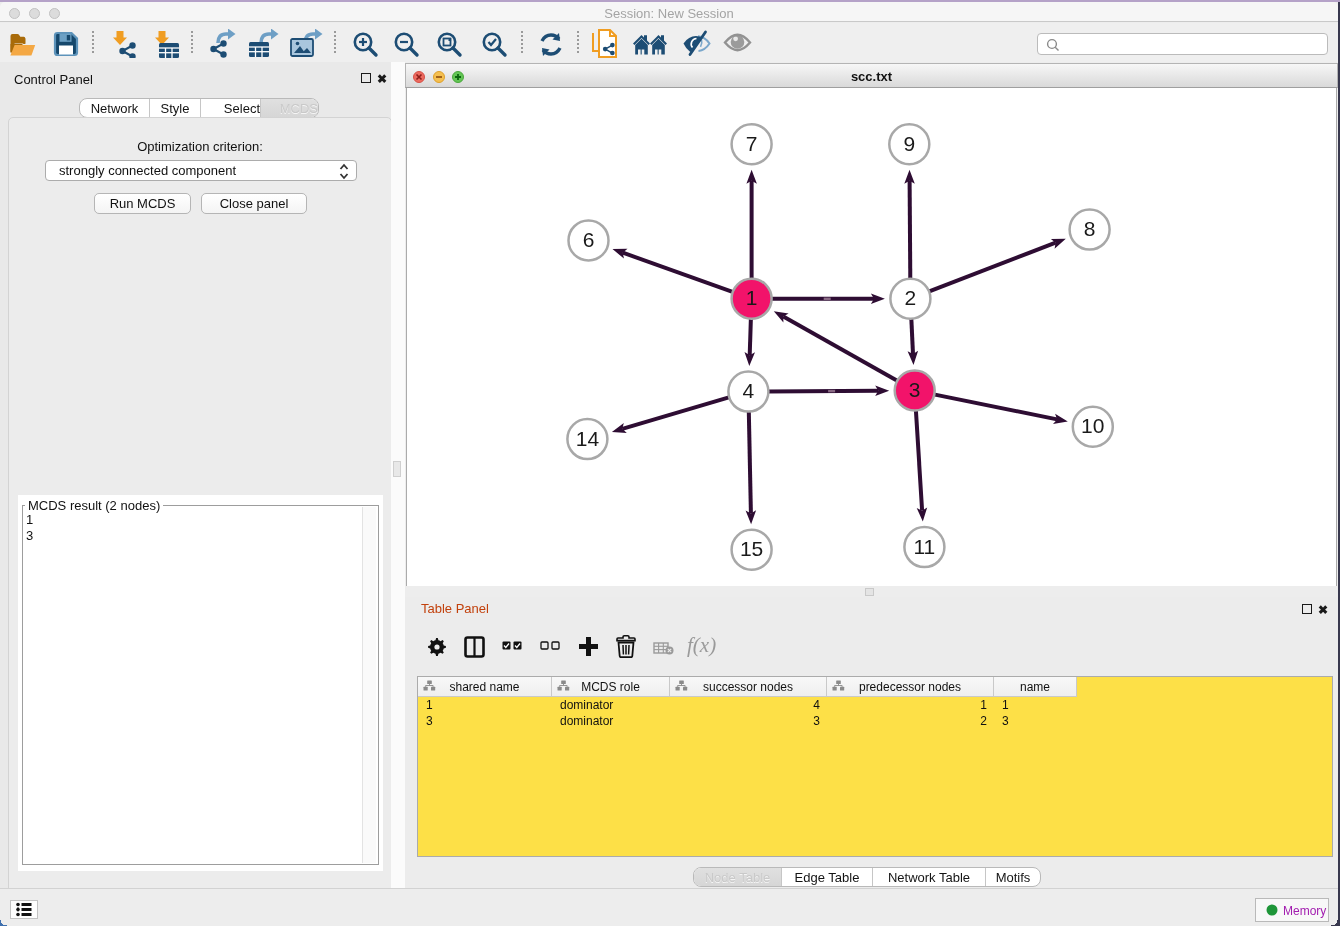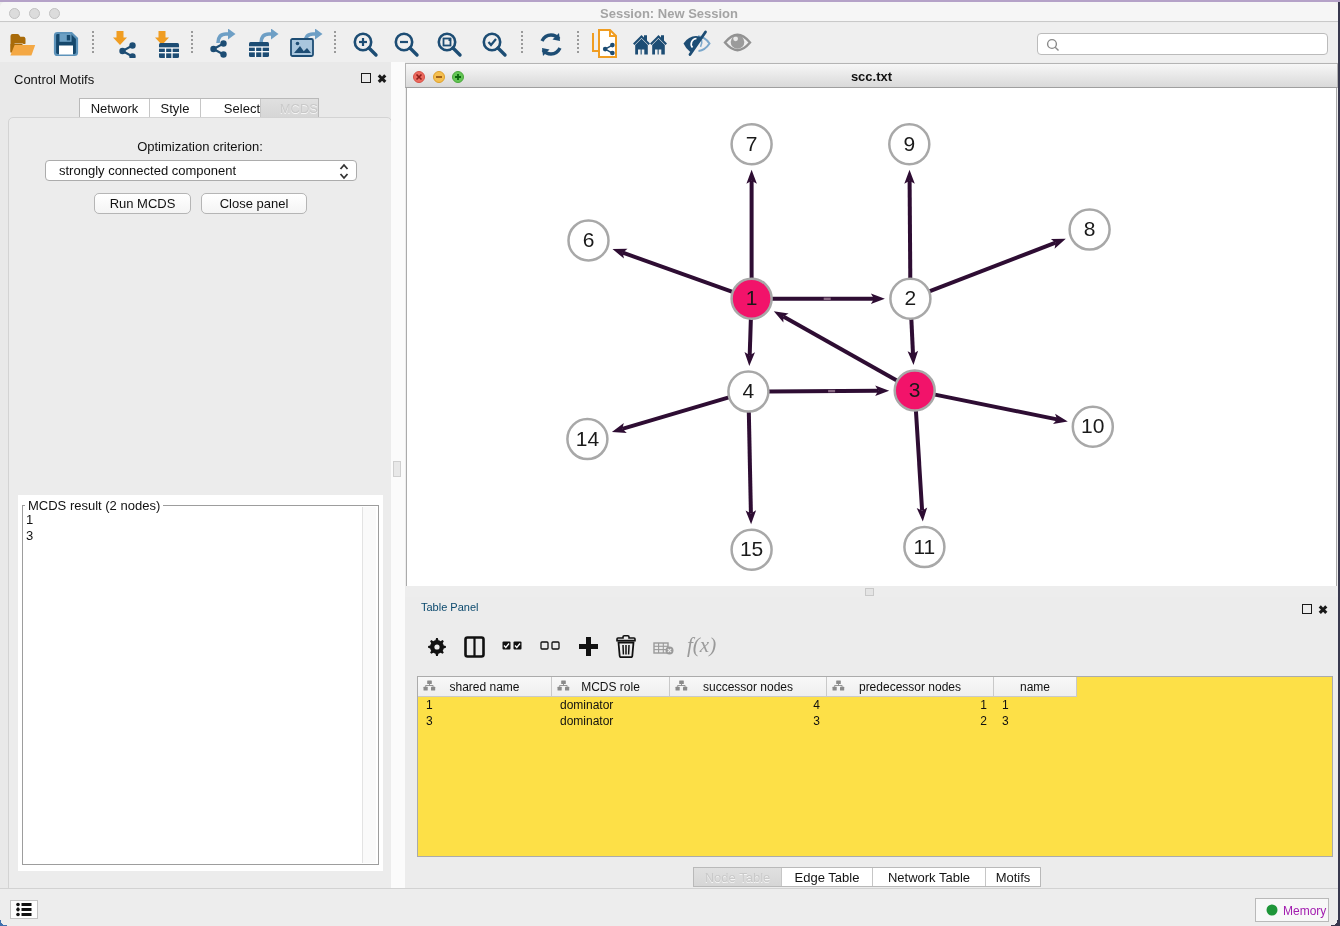--- a/index.html
+++ b/index.html
@@ -3,32 +3,32 @@
 <meta charset="utf-8">
 <style>
 * { margin:0; padding:0; box-sizing:border-box; }
 html,body { width:1340px; height:926px; overflow:hidden; }
 body { font-family:"Liberation Sans", sans-serif; background:#38384e; }
 #app { position:absolute; left:0; top:0; width:1338px; height:926px; background:#ededed; }
 .abs { position:absolute; }
 
 
 #purpletop { position:absolute; left:0; top:0; width:1340px; height:2px; background:#b5a2c8; z-index:5; }
-#titlebar { position:absolute; left:0; top:2px; width:1338px; height:20px; background:#f6f6f6; border-bottom:1px solid #c9c9c9; border-radius:5px 5px 0 0;font-weight:bold; }
+#titlebar { position:absolute; left:0; top:2px; width:1338px; height:20px; background:#f6f6f6; border-bottom:1px solid #c9c9c9; border-radius:5px 5px 0 0; }
 .tlight { position:absolute; top:6px; width:11px; height:11px; border-radius:50%; background:#dcdcdc; border:1px solid #c2c2c2; }
 #wintitle { position:absolute; top:4px; left:0; width:100%; text-align:center; font-size:13px; color:#a4a4a4; }
 #toolbar { position:absolute; left:0; top:23px; width:1338px; height:39px; background:#efefef; }
 .sep { position:absolute; top:8px; height:25px; width:2px; background-image:repeating-linear-gradient(#9a9a9a 0 1.6px, transparent 1.6px 4.1px); }
 #searchbox { position:absolute; left:1037px; top:10px; width:291px; height:22px; background:#fff; border:1px solid #bbb; border-radius:4px; }
 
 
 #cpanel { position:absolute; left:0; top:62px; width:391px; height:826px; background:#e9e9e9; }
 #cp-title { position:absolute; left:14px; top:10px; font-size:13px; color:#111; }
 #cp-content { position:absolute; left:8px; top:55px; width:384px; height:847px; background:#ececec; border:1px solid #d3d3d3; border-radius:5px; }
-.seg { position:absolute; display:flex; font-size:13px; height:20px; border:1px solid #b9b9b9; border-radius:0; background:#fff; overflow:hidden; }
+.seg { position:absolute; display:flex; font-size:13px; height:20px; border:1px solid #b9b9b9; border-radius:8px; background:#fff; overflow:hidden; }
 .seg div { padding-top:2px; text-align:center; border-right:1px solid #c6c6c6; color:#141414; white-space:nowrap; }
 .seg div:last-child { border-right:none; }
 .seg div.on { background:linear-gradient(#e0e0e0,#d6d6d6); color:#c9c9c9; text-shadow:0 1px 0 #f5f5f5; }
 #opt-label { position:absolute; left:0; top:21px; width:382px; text-align:center; font-size:13px; color:#111; }
 #combo { position:absolute; left:36px; top:42px; width:312px; height:21px; background:#fff; border:1px solid #acacac; border-radius:4px; font-size:13px; color:#111; padding:2px 0 0 13px; }
 .btn { position:absolute; top:75px; height:21px; background:linear-gradient(#ffffff,#f4f4f4); border:1px solid #b5b5b5; border-radius:5px; font-size:13px; color:#111; text-align:center; padding-top:2px; }
 #mcdsbox { position:absolute; left:9px; top:377px; width:365px; height:376px; background:#fff; border:1px solid #fff;padding-left:19px; }
 #mcdsborder { position:absolute; left:3px; top:9px; width:357px; height:360px; border:1px solid #9d9d9d; }
 #mcdstitle { position:absolute; left:6px; top:2px; background:#fff; padding:0 3px; font-size:13px; color:#111; }
 #mcdsvals { position:absolute; left:7px; top:16px; font-size:13px; color:#111; line-height:16px; }
@@ -42,21 +42,21 @@
 #netwin { position:absolute; left:405px; top:62px; width:933px; height:535px; }
 #nettitle { position:absolute; left:0; top:1px; width:933px; height:25px; background:linear-gradient(#f7f7f7,#d9d9d9); border:1px solid #b4b4b4; border-bottom:1px solid #9f9f9f; }
 #nettitle .txt { position:absolute; top:5px; width:100%; text-align:center; font-size:13px; font-weight:bold; color:#111; }
 .tl { position:absolute; top:7px; width:12px; height:12px; border-radius:50%; }
 #canvas { position:absolute; left:1px; top:26px; width:931px; height:498px; background:#fff; border-left:1px solid #ababab; border-right:1px solid #ababab; }
 #hsplit { position:absolute; left:405px; top:586px; width:933px; height:11px; background:#ededed; }
 #hsplit .grip { position:absolute; left:460px; top:2px; width:9px; height:8px; background:#e4e4e4; border:1px solid #c9c9c9; }
 
 
 #tpanel { position:absolute; left:405px; top:597px; width:933px; height:291px; background:#ececec; }
-#tp-title { position:absolute; left:16px; top:4px; font-size:11px; color:#0c4a6e; }
+#tp-title { position:absolute; left:16px; top:4px; font-size:13px; color:#c2410c; }
 #tbl { position:absolute; left:12px; top:79px; width:916px; height:181px; background:#fde047; border:1px solid #ababab; }
 #thead { position:absolute; left:0; top:0; width:659px; height:20px; background:linear-gradient(#f8f8f8,#efefef); border-bottom:1px solid #c9c9c9; font-size:12px; color:#111; }
 .th { position:absolute; top:0; height:20px; border-right:1px solid #c9c9c9; text-align:center; padding-top:3px; }
 .tr { position:absolute; font-size:12px; color:#111; height:16px; }
 .td { position:absolute; top:1px; }
 #statusbar { position:absolute; left:0; top:888px; width:1338px; height:38px; background:#ededed; border-top:1px solid #d2d2d2; }
 #listbtn { position:absolute; left:10px; top:11px; width:28px; height:19px; background:#fdfdfd; border:1px solid #c2c2c2; }
 #membtn { position:absolute; right:9px; top:9px; width:74px; height:24px; background:#f8f8f8; border:1px solid #b9b9b9; font-size:12px; color:#a21caf; }
 
 .wctl { position:absolute; font-size:13px; color:#1a1a1a; }
@@ -216,21 +216,21 @@
     <div class="sep" style="left:577px;"></div>
     <div id="searchbox">
       <svg width="18" height="18" style="position:absolute;left:6px;top:2px;" viewBox="0 0 18 18">
           <circle cx="8" cy="8" r="4.4" fill="none" stroke="#8a8a8a" stroke-width="1.4"></circle>
           <line x1="11.2" y1="11.2" x2="14.5" y2="14.5" stroke="#8a8a8a" stroke-width="1.4"></line>
         </svg>
     </div>
   </div>
 
   <div id="cpanel">
-    <div id="cp-title">Control Motifs</div>
+    <div id="cp-title">Control Panel</div>
     <div class="wctl" style="left:361px; top:11px; font-size:11px; border:1.5px solid #1a1a1a; width:10px; height:10px;"></div>
     <div class="wctl" style="left:377px; top:10px; font-size:12px; font-weight:bold;">✖</div>
     <div class="seg" style="left:79px; top:36px;">
       <div style="width:70px;">Network</div>
         <div style="width:51px;">Style</div>
         <div style="width:60px;text-align:right;">Select</div>
         <div class="on" style="width:57px;text-align:right;">MCDS</div>
     </div>
     <div id="cp-content">
       <div id="opt-label">Optimization criterion:</div>

